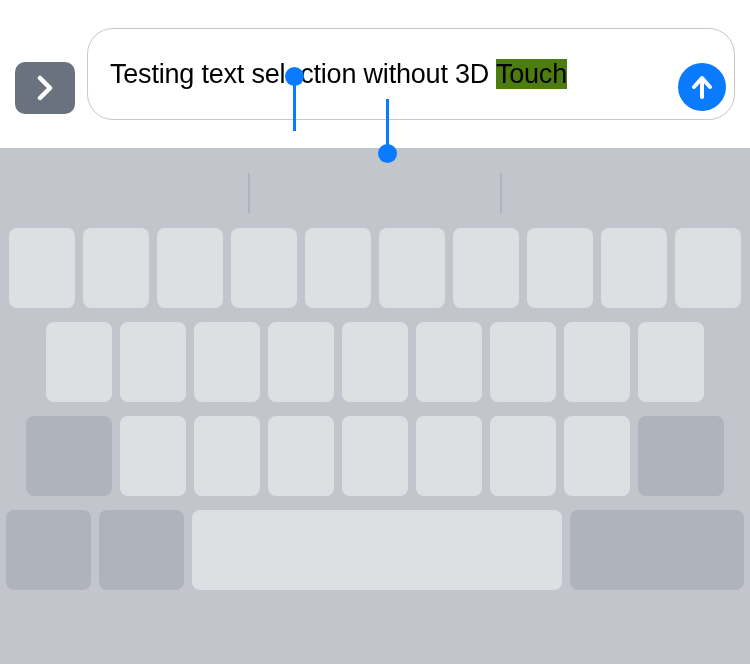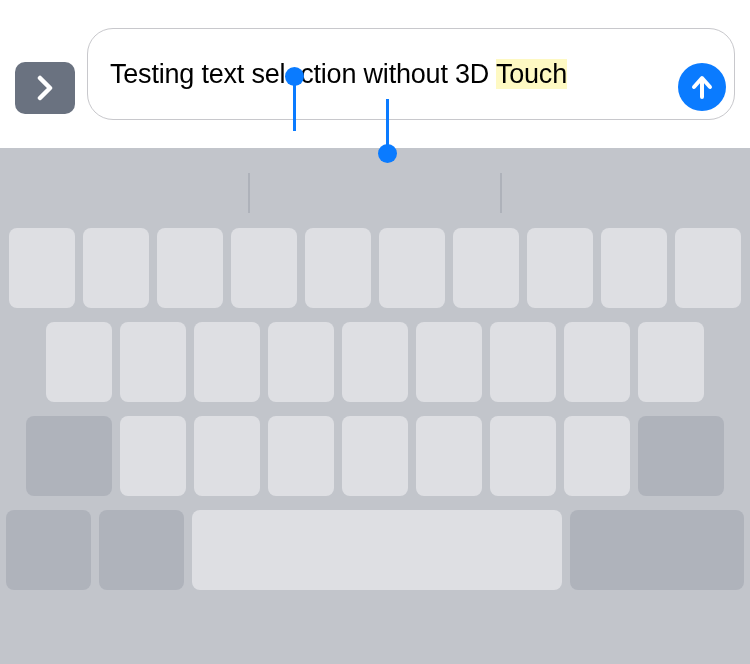--- a/index.html
+++ b/index.html
@@ -49,21 +49,21 @@
 
     .text-content {
       font-size: 27px;
       line-height: 38px;
       color: #000000;
       position: relative;
       letter-spacing: -0.2px;
     }
 
     .selection-highlight {
-      background: #fef9c3;
+      background: #4d7c0f;
     }
 
     .caret {
       position: absolute;
       width: 3px;
       background: #0a7bff;
     }
 
     .caret-start {
       height: 52px;

